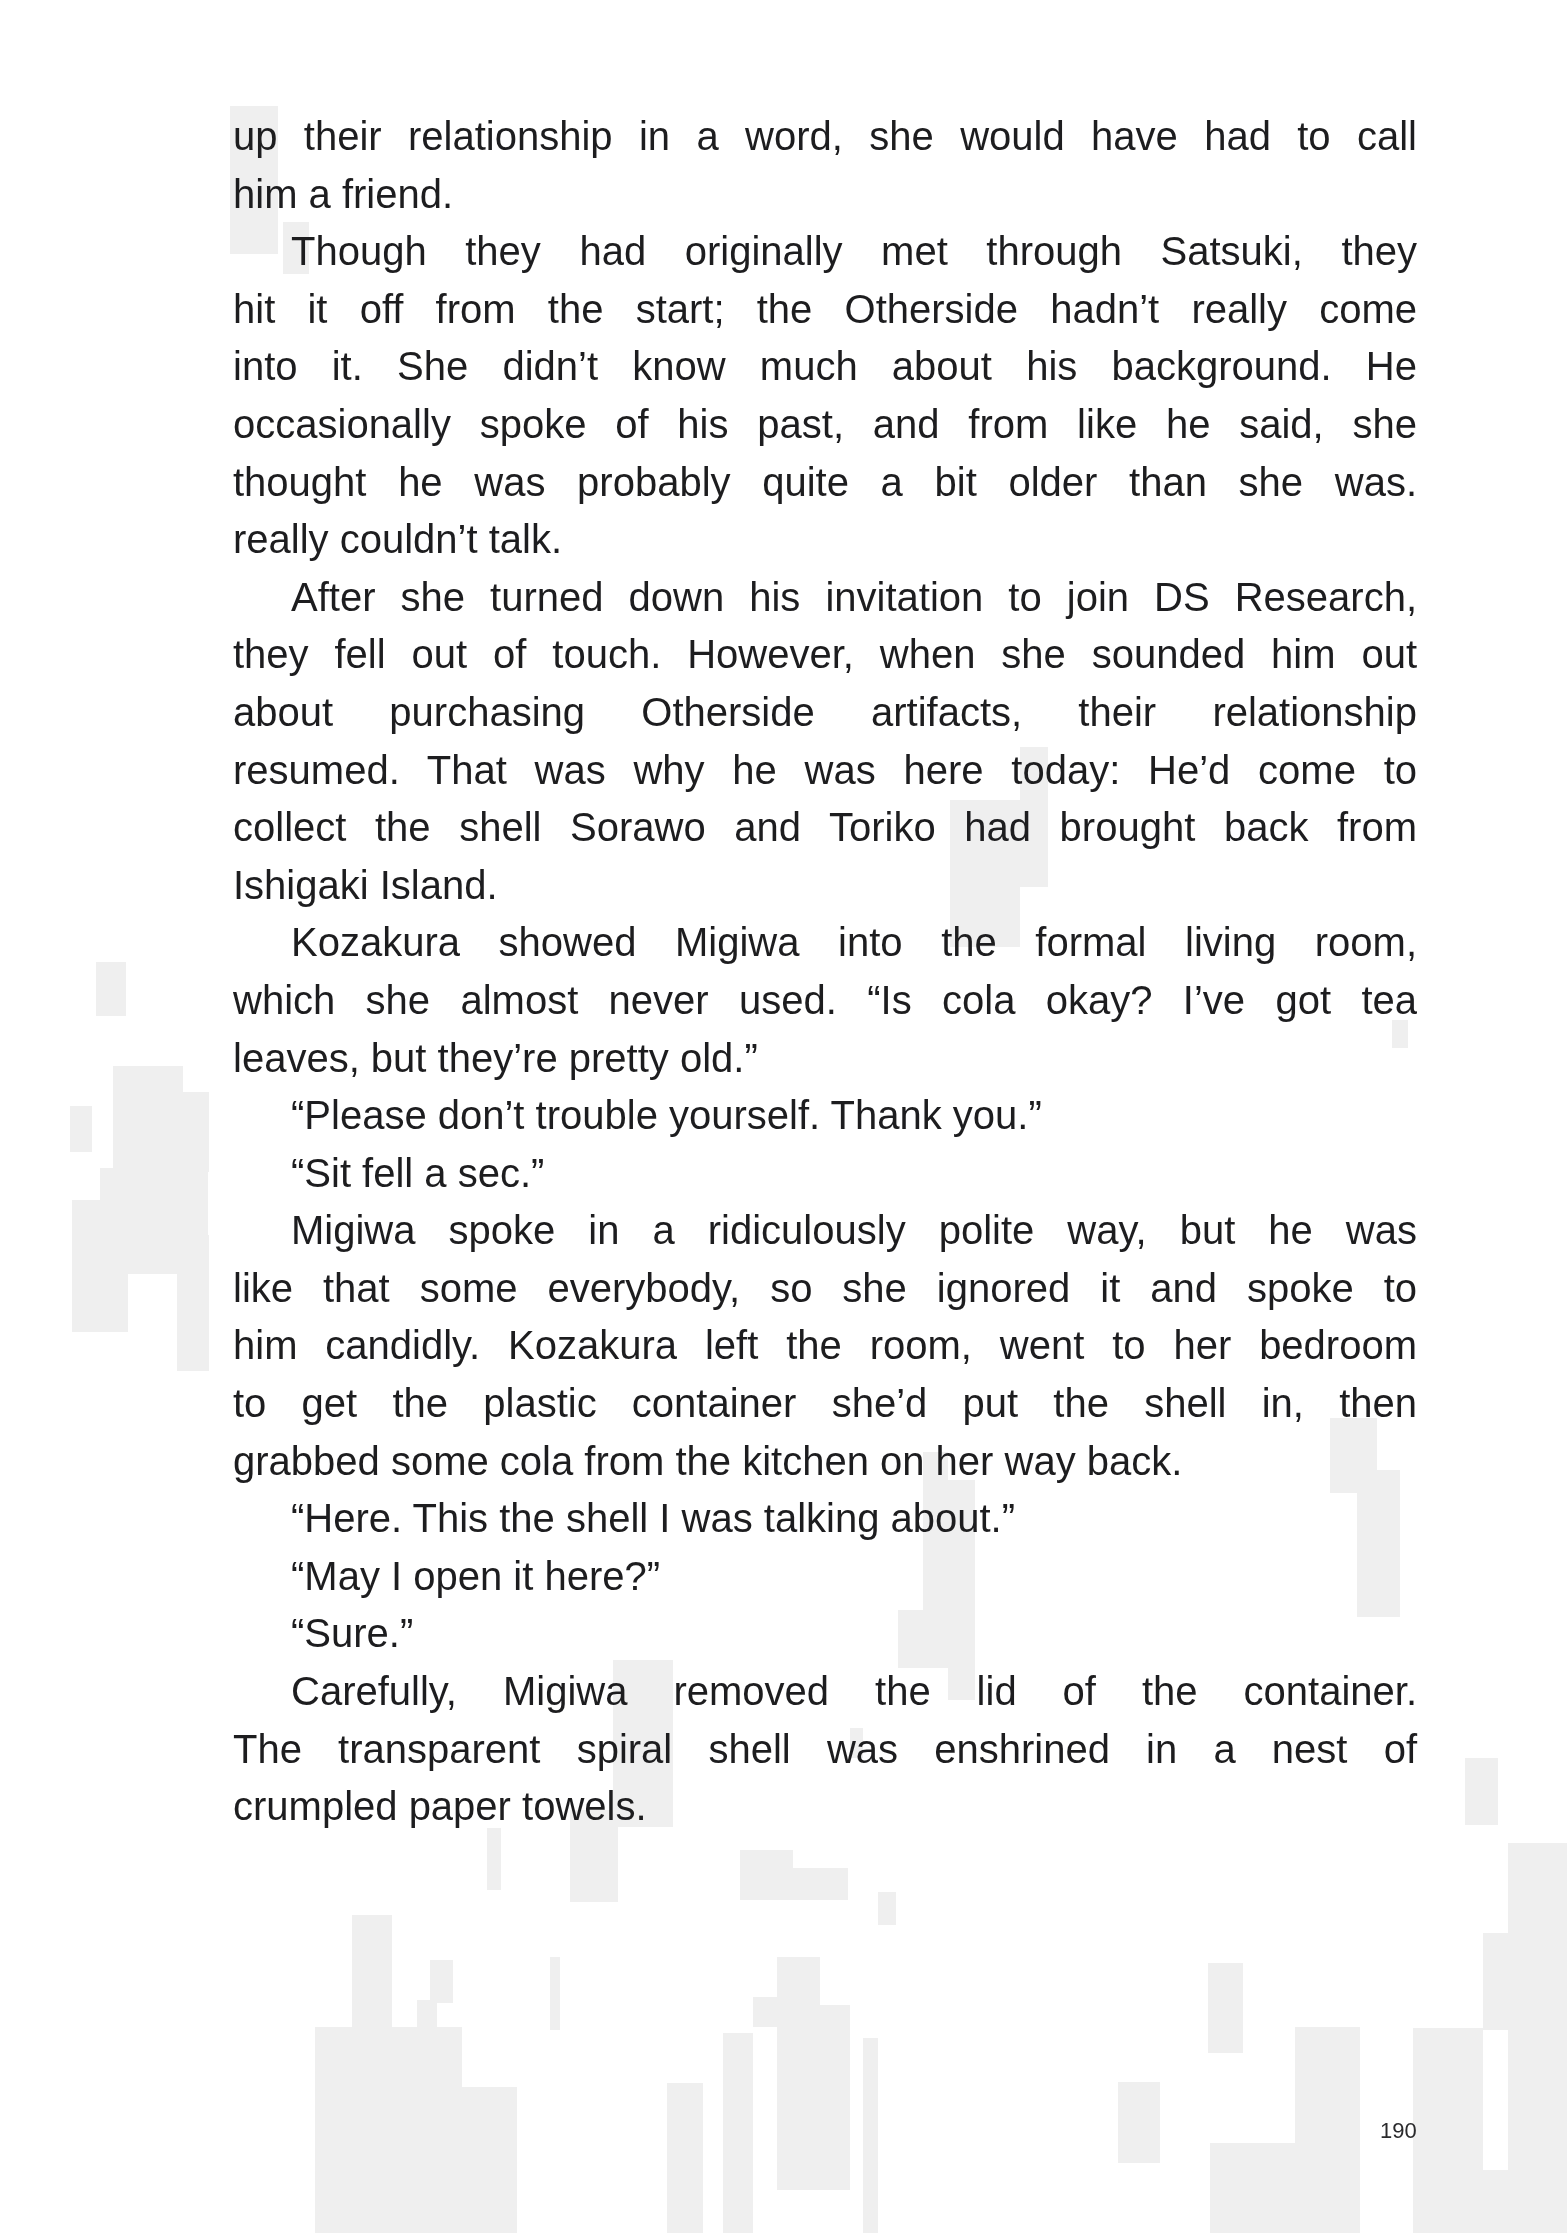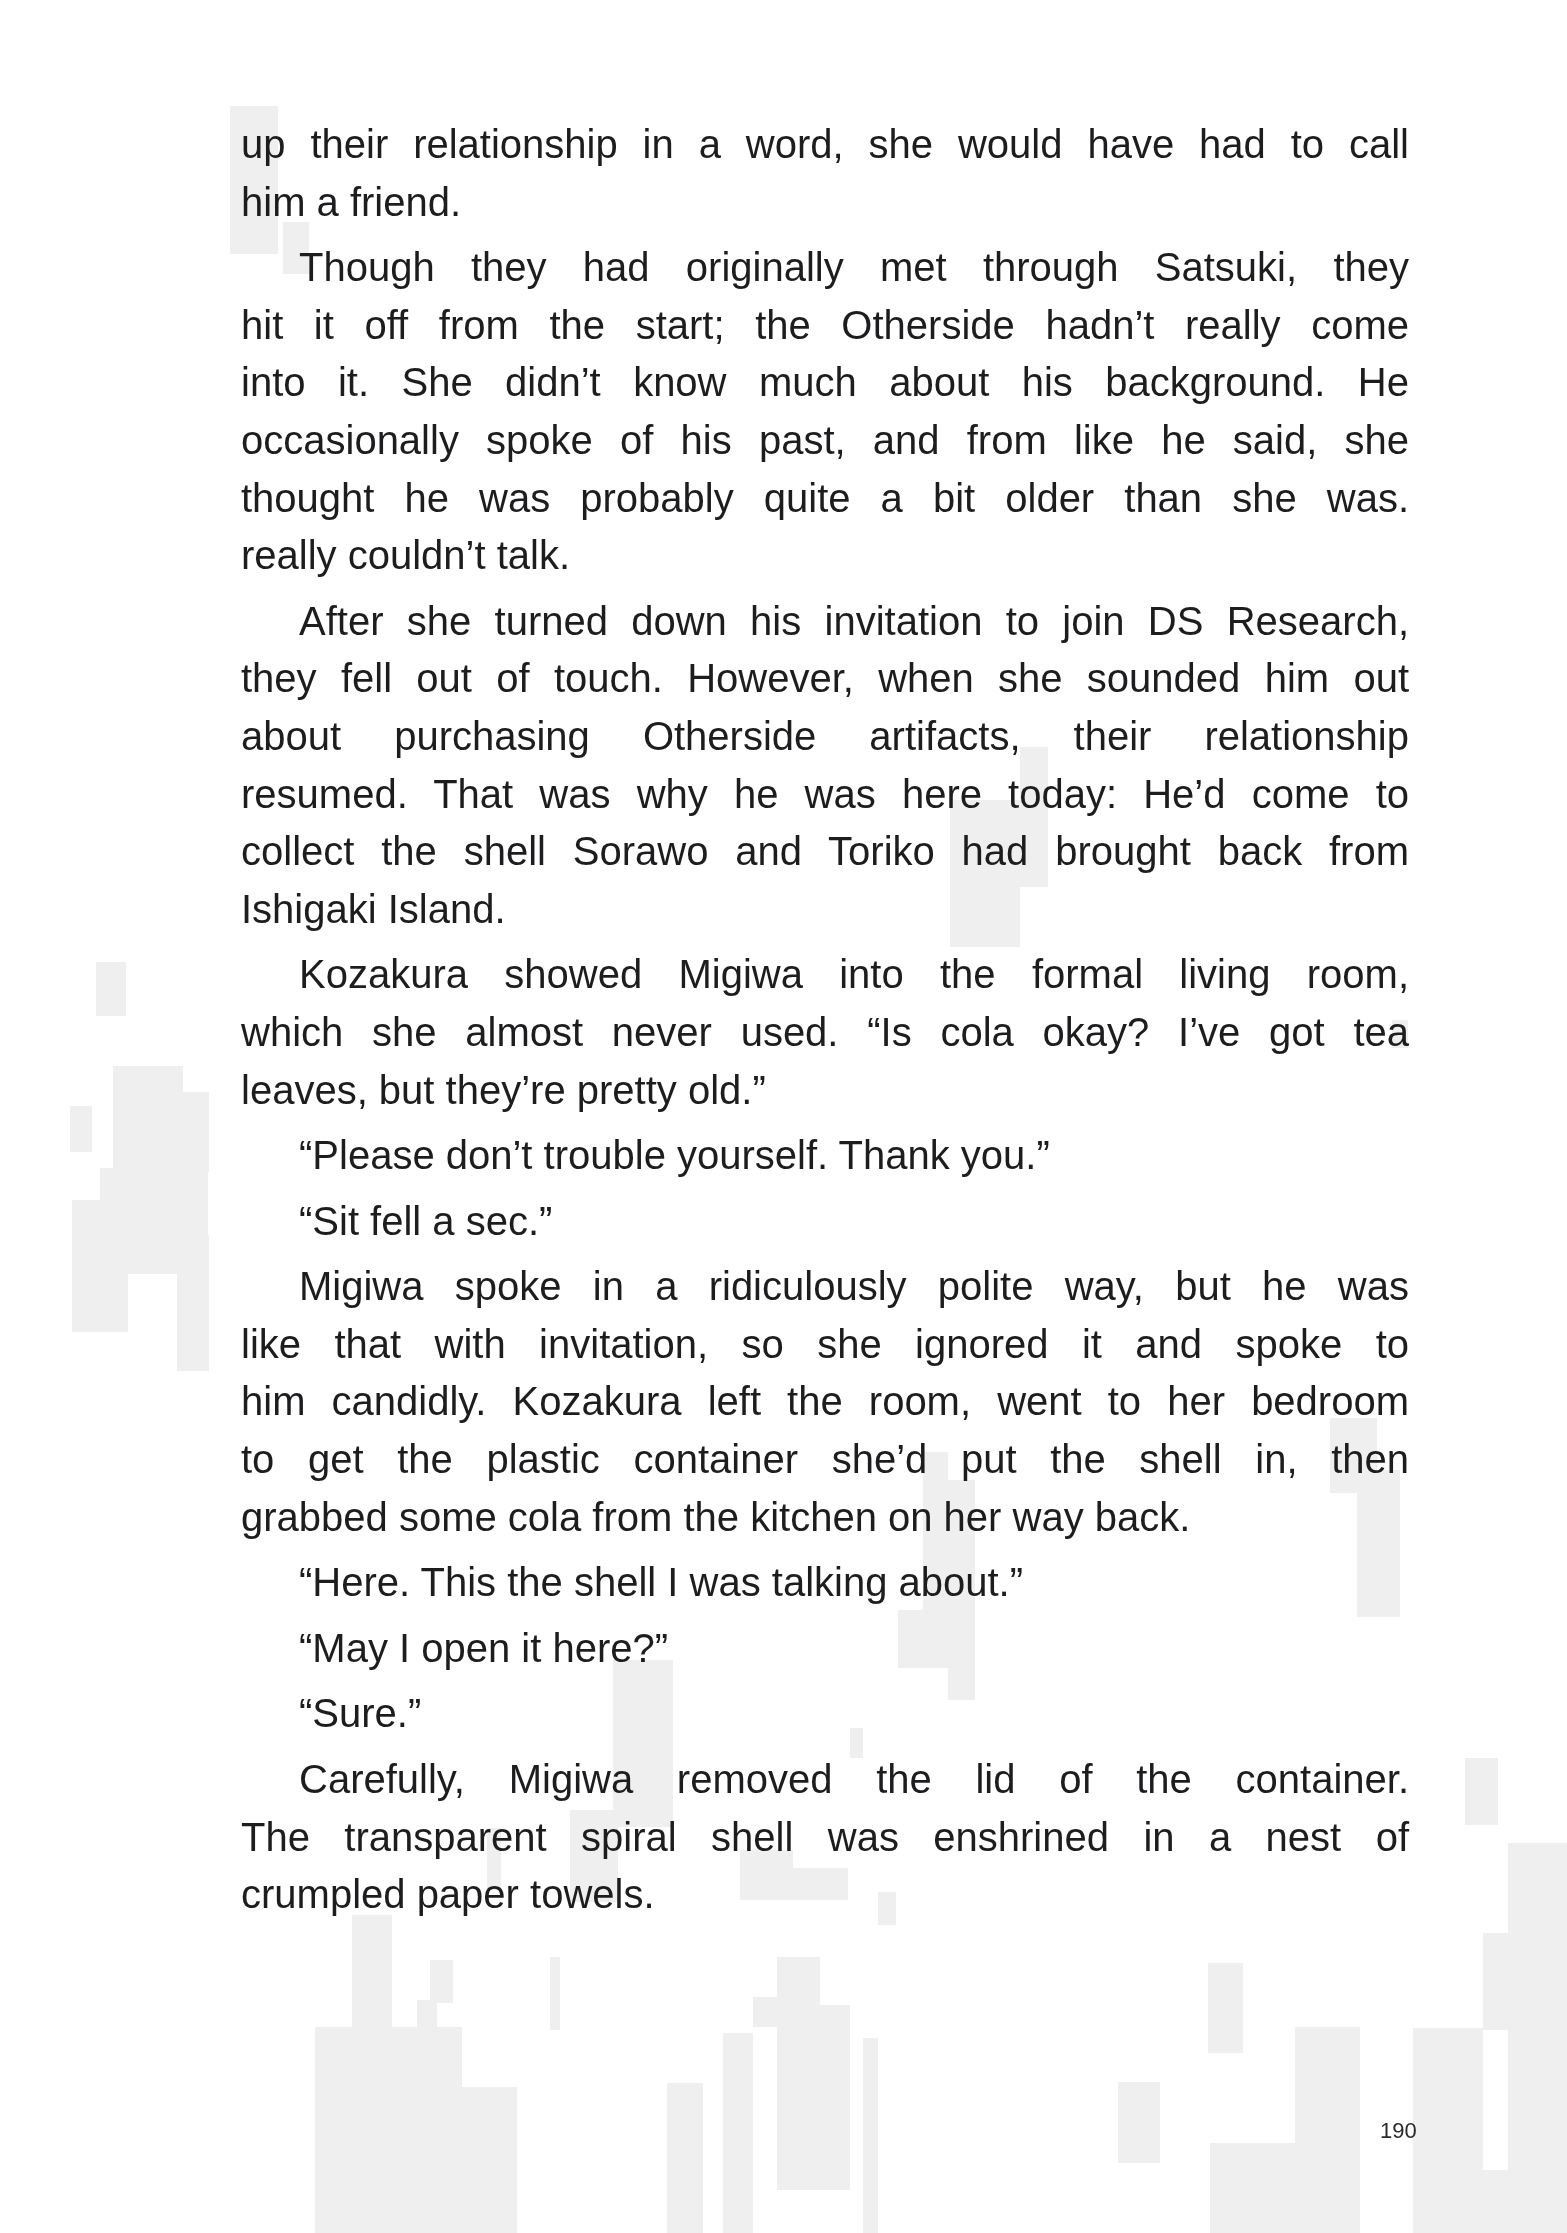--- a/index.html
+++ b/index.html
@@ -19,21 +19,21 @@
     position: absolute;
     left: 233px;
     top: 108px;
     width: 1184px;
     z-index: 1;
     font-size: 40px;
     line-height: 57.6px;
     letter-spacing: 0px;
     color: #1d1d1f;
   }
-  .para { margin: 8px; padding: 0; }
+  .para { margin: 0; padding: 0; }
   .line {
     text-align: justify;
     text-align-last: justify;
     white-space: normal;
     height: 57.6px;
     overflow: visible;
   }
   .line.last { text-align-last: left; }
   .line.indent { text-indent: 58px; }
   .page-number {
@@ -127,21 +127,21 @@
       <div class="line last">leaves, but they’re pretty old.”</div>
     </div>
     <div class="para">
       <div class="line last indent">“Please don’t trouble yourself. Thank you.”</div>
     </div>
     <div class="para">
       <div class="line last indent">“Sit fell a sec.”</div>
     </div>
     <div class="para">
       <div class="line indent">Migiwa spoke in a ridiculously polite way, but he was</div>
-      <div class="line">like that with invitation, so she ignored it and spoke to</div>
+      <div class="line">like that some everybody, so she ignored it and spoke to</div>
       <div class="line">him candidly. Kozakura left the room, went to her bedroom</div>
       <div class="line">to get the plastic container she’d put the shell in, then</div>
       <div class="line last">grabbed some cola from the kitchen on her way back.</div>
     </div>
     <div class="para">
       <div class="line last indent">“Here. This the shell I was talking about.”</div>
     </div>
     <div class="para">
       <div class="line last indent">“May I open it here?”</div>
     </div>

